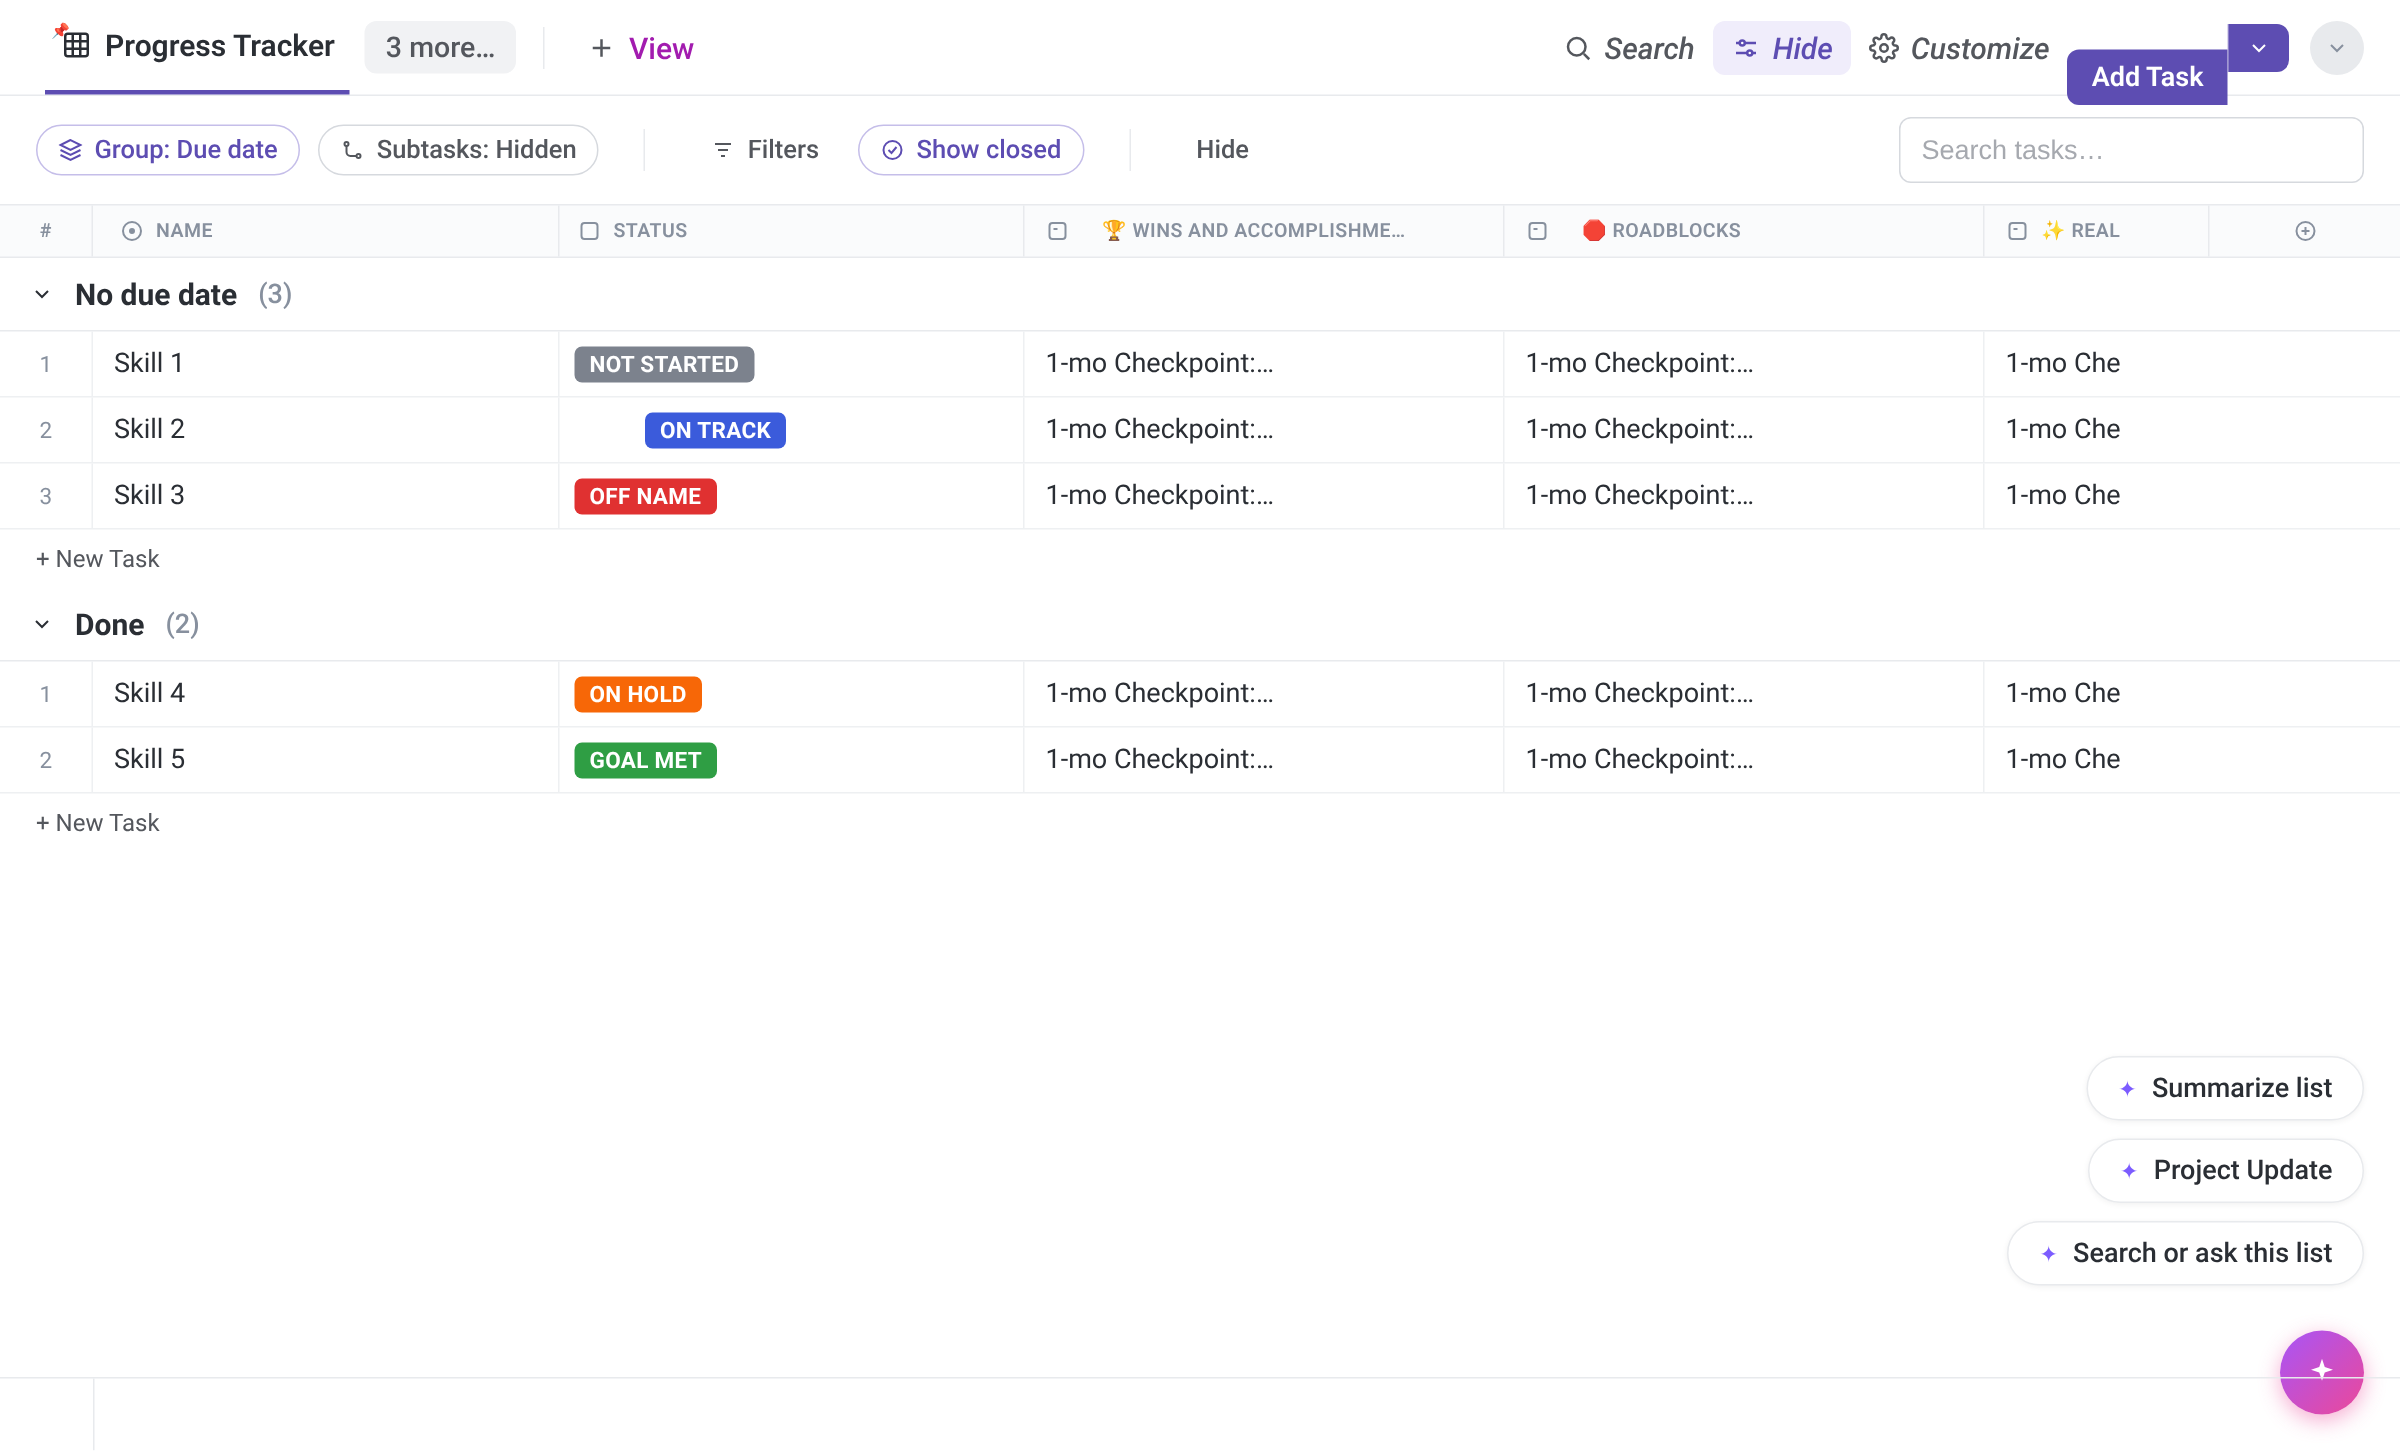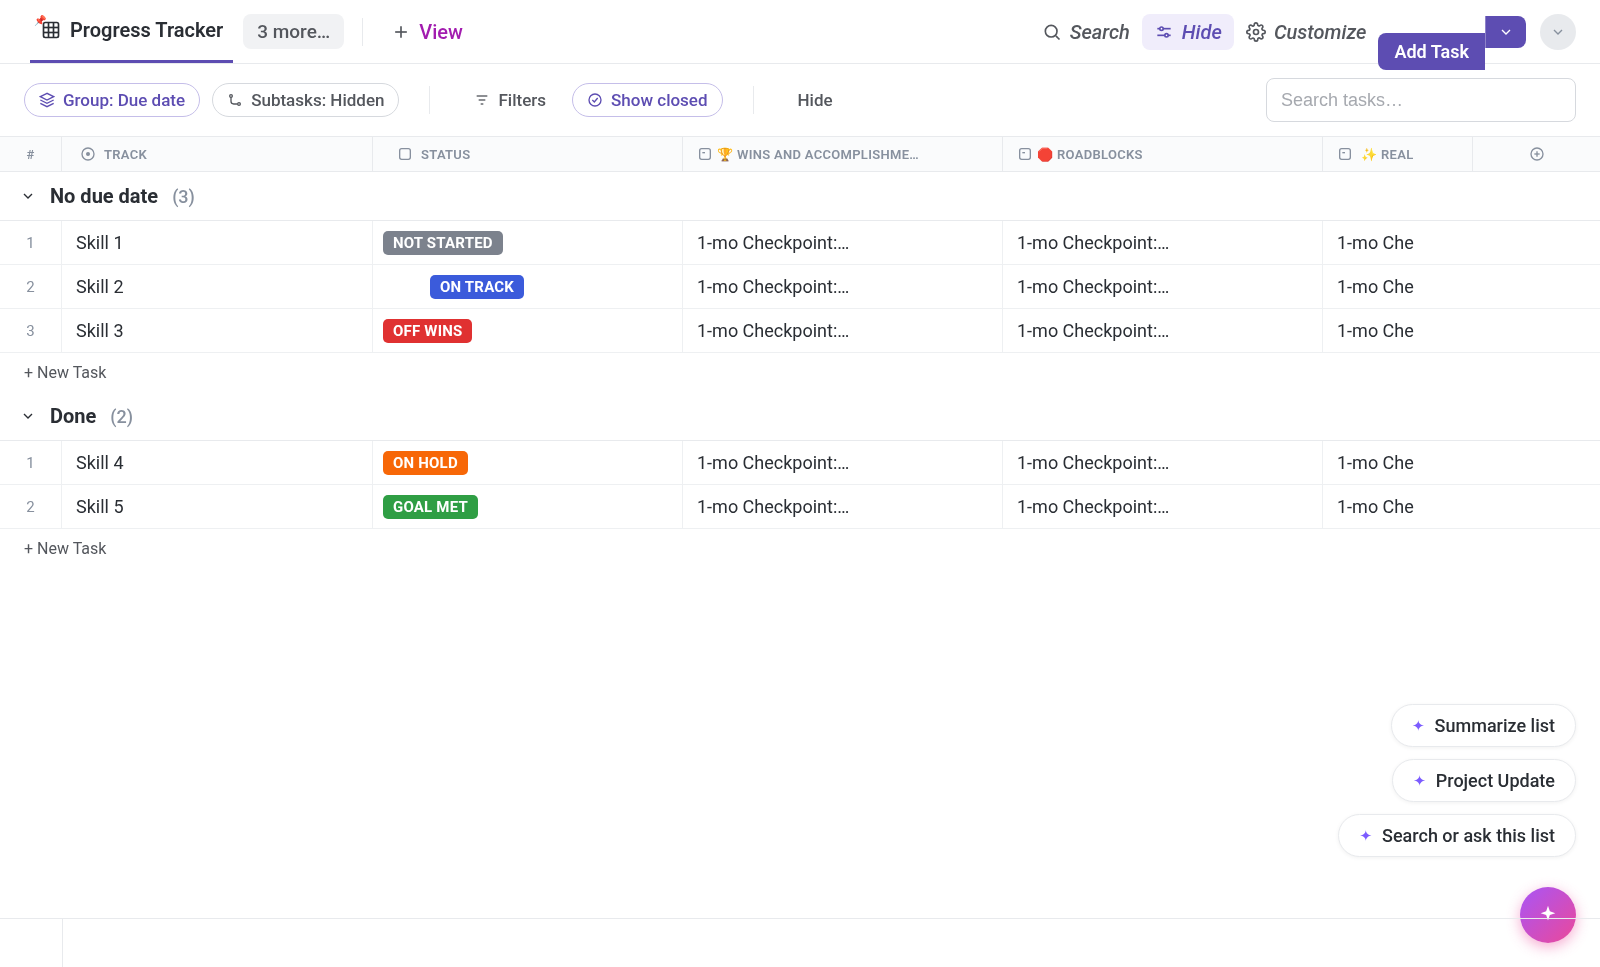--- a/index.html
+++ b/index.html
@@ -107,22 +107,22 @@
 
 
 .col-header {
   display:flex; align-items:center;
   height:36px; background:#fafbfc;
   border-top:1px solid #e8eaed; border-bottom:1px solid #e8eaed;
   font-size:13px; font-weight:600; color:#87909e; letter-spacing:.3px;
 }
 .col-num { width:62px; text-align:center; border-right:1px solid #e8eaed; height:100%; display:flex;align-items:center;justify-content:center;}
 .col-name { width:310px; padding-left:18px; display:flex; align-items:center; gap:8px;}
-.col-status { width:310px; padding-left:24px; display:flex; align-items:center; gap:8px; border-left:1px solid #e8eaed; height:100%;}
-.col-a, .col-b { width:320px; padding-left:14px; display:flex; align-items:center; gap:4px; border-left:1px solid #e8eaed; height:100%; overflow:hidden; white-space:nowrap;}
+.col-status { width:310px; padding-left:12px; display:flex; align-items:center; gap:8px; border-left:1px solid #e8eaed; height:100%;}
+.col-a, .col-b { width:320px; padding-left:14px; display:flex; align-items:center; gap:22px; border-left:1px solid #e8eaed; height:100%; overflow:hidden; white-space:nowrap;}
 .col-c { width:150px; padding-left:14px; display:flex; align-items:center; gap:8px; border-left:1px solid #e8eaed; height:100%; overflow:hidden; white-space:nowrap;}
 .col-add { flex:1; display:flex; align-items:center; justify-content:center; border-left:1px solid #e8eaed; height:100%;}
 
 
 .group-head {
   display:flex; align-items:center; gap:14px;
   padding:12px 20px; font-size:20px; font-weight:700; color:#2a2e34;
   border-bottom:1px solid #e8eaed;
 }
 .group-head .count { color:#87909e; font-weight:500; font-size:18px; }
@@ -293,21 +293,21 @@
   </div>
 </div>
 
 <div class="col-header">
   <div class="col-num">#</div>
   <div class="col-name">
     <svg class="ic-svg-sm" viewBox="0 0 24 24" fill="none" stroke="#87909e" stroke-width="2">
         <circle cx="12" cy="12" r="9"></circle>
         <circle cx="12" cy="12" r="2" fill="#87909e"></circle>
       </svg>
-    <span>TRACK</span>
+    <span>NAME</span>
   </div>
   <div class="col-status">
     <svg class="ic-svg-sm" viewBox="0 0 24 24" fill="none" stroke="#87909e" stroke-width="2">
         <rect x="4" y="4" width="16" height="16" rx="3"></rect>
       </svg>
     <span>STATUS</span>
   </div>
   <div class="col-a">
     <svg class="ic-svg-sm" viewBox="0 0 24 24" fill="none" stroke="#87909e" stroke-width="2">
         <rect x="4" y="4" width="16" height="16" rx="3"></rect>
@@ -363,21 +363,21 @@
         <span class="badge b-ontrack">ON TRACK</span>
       </div>
       <div class="c-txt">1-mo Checkpoint:…</div>
       <div class="c-txt">1-mo Checkpoint:…</div>
       <div class="c-txt2">1-mo Che</div>
     </div>
     <div class="row">
       <div class="c-num">3</div>
       <div class="c-name">Skill 3</div>
       <div class="c-status">
-        <span class="badge b-offtrack">OFF WINS</span>
+        <span class="badge b-offtrack">OFF NAME</span>
       </div>
       <div class="c-txt">1-mo Checkpoint:…</div>
       <div class="c-txt">1-mo Checkpoint:…</div>
       <div class="c-txt2">1-mo Che</div>
     </div>
     <div class="new-task-row">+ New Task</div>
     <div class="group-head">
     <svg class="ic-svg-sm" viewBox="0 0 24 24" fill="none" stroke="#2a2e34" stroke-width="2">
         <polyline points="6 9 12 15 18 9"></polyline>
       </svg>

